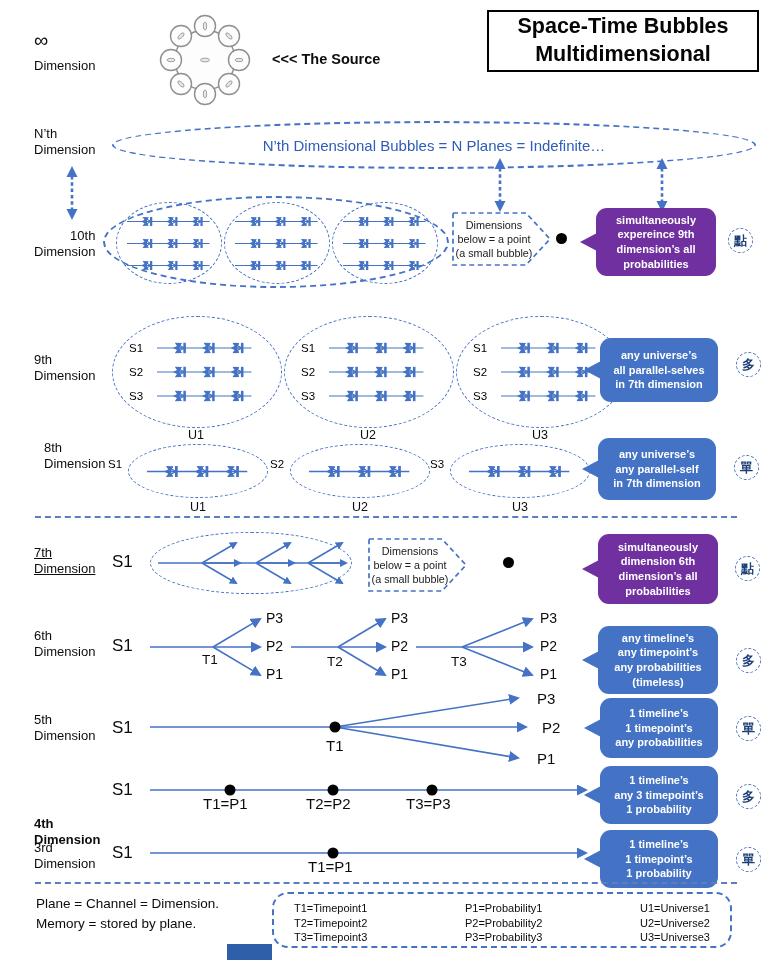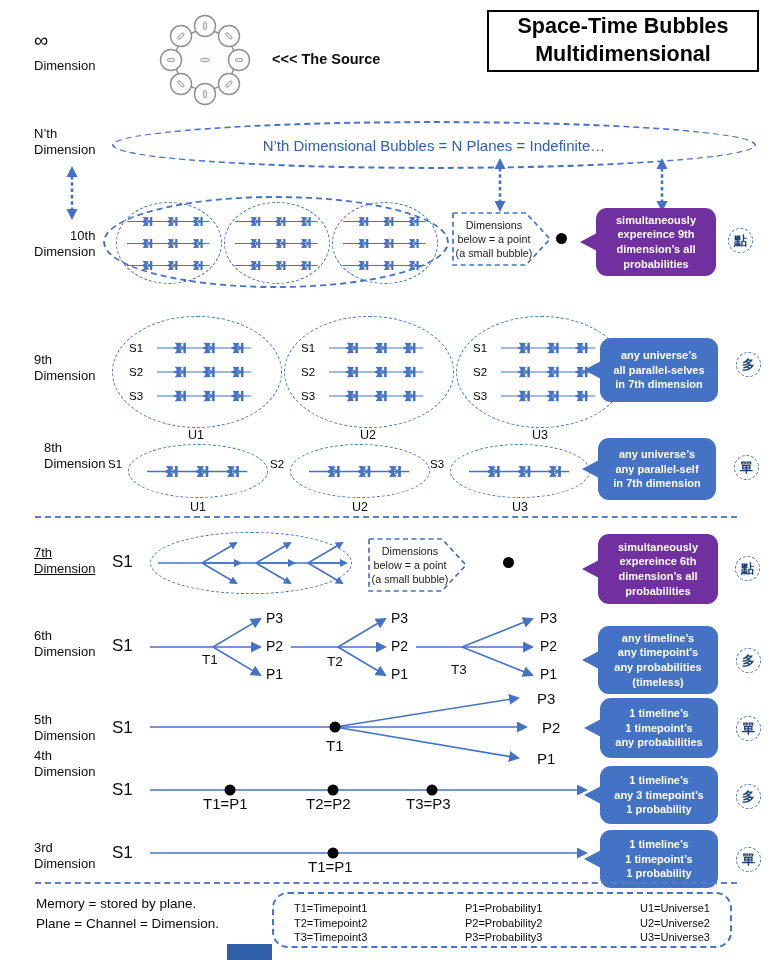--- a/index.html
+++ b/index.html
@@ -373,21 +373,21 @@
     <polygon points="1,1 74,1 98,27 74,53 1,53" fill="#fff" stroke="#4472C4" stroke-width="1.7" stroke-dasharray="5,3.5"></polygon>
   </svg>
   <div class="dimbox-text" style="left:370px;top:540px;width:80px;height:50px;">
     <div>Dimensions</div>
     <div>below = a point</div>
     <div>(a small bubble)</div>
   </div>
   <div class="dot" style="left:503px;top:557px;"></div>
   <div class="bubble purple" style="left:598px;top:534px;width:120px;height:70px;">
     <div>simultaneously</div>
-    <div>expereince 6th</div>
+    <div>dimension 6th</div>
     <div>dimension’s all</div>
     <div>probabilities</div>
   </div>
   <div class="icon-badge" style="left:735px;top:556px;">點</div>
 
   <div class="lbl" style="left:34px;top:628px;">
     <div>6th</div>
     <div>Dimension</div>
   </div>
   <div class="big-s" style="left:112px;top:636px;">S1</div>
@@ -402,21 +402,21 @@
       <line x1="190" y1="42" x2="237" y2="42" marker-end="url(#arrC)"></line>
       <line x1="190" y1="42" x2="237" y2="70" marker-end="url(#arrC)"></line>
       <line x1="268" y1="42" x2="314" y2="42"></line>
       <line x1="314" y1="42" x2="384" y2="14" marker-end="url(#arrC)"></line>
       <line x1="314" y1="42" x2="384" y2="42" marker-end="url(#arrC)"></line>
       <line x1="314" y1="42" x2="384" y2="70" marker-end="url(#arrC)"></line>
     </g>
   </svg>
   <span class="tlabel" style="left:202px;top:652px;">T1</span>
   <span class="tlabel" style="left:327px;top:654px;">T2</span>
-  <span class="tlabel" style="left:451px;top:654px;margin-top:8px;">T3</span>
+  <span class="tlabel" style="left:451px;top:654px;">T3</span>
   <span class="plabel" style="left:266px;top:610px;">P3</span>
   <span class="plabel" style="left:266px;top:638px;">P2</span>
   <span class="plabel" style="left:266px;top:666px;">P1</span>
   <span class="plabel" style="left:391px;top:610px;">P3</span>
   <span class="plabel" style="left:391px;top:638px;">P2</span>
   <span class="plabel" style="left:391px;top:666px;">P1</span>
   <span class="plabel" style="left:540px;top:610px;">P3</span>
   <span class="plabel" style="left:540px;top:638px;">P2</span>
   <span class="plabel" style="left:540px;top:666px;">P1</span>
   <div class="bubble" style="left:598px;top:626px;width:120px;height:68px;">
@@ -445,21 +445,21 @@
   <span class="eqlabel" style="left:537px;top:690px;">P3</span>
   <span class="eqlabel" style="left:542px;top:719px;">P2</span>
   <span class="eqlabel" style="left:537px;top:750px;">P1</span>
   <div class="bubble" style="left:600px;top:698px;width:118px;height:60px;">
     <div>1 timeline’s</div>
     <div>1 timepoint’s</div>
     <div>any probabilities</div>
   </div>
   <div class="icon-badge" style="left:736px;top:716px;">單</div>
 
-  <div class="lbl" style="left:34px;top:748px;">
+  <div class="lbl" style="left:34px;top:816px;font-weight:bold;">
     <div>4th</div>
     <div>Dimension</div>
   </div>
   <div class="big-s" style="left:112px;top:780px;">S1</div>
   <svg class="abs" style="left:148px;top:780px;" width="448" height="20">
     <line x1="2" y1="10" x2="438" y2="10" stroke="#4472C4" stroke-width="1.6" marker-end="url(#arrC)"></line>
     <circle cx="82" cy="10" r="5.5" fill="#000"></circle>
     <circle cx="185" cy="10" r="5.5" fill="#000"></circle>
     <circle cx="284" cy="10" r="5.5" fill="#000"></circle>
   </svg>
@@ -486,22 +486,22 @@
   <div class="bubble" style="left:600px;top:830px;width:118px;height:58px;">
     <div>1 timeline’s</div>
     <div>1 timepoint’s</div>
     <div>1 probability</div>
   </div>
   <div class="icon-badge" style="left:736px;top:847px;">單</div>
 
   <div class="sep" style="left:35px;top:882px;"></div>
 
   <div class="footnote">
+    <div>Plane = Channel = Dimension.</div>
     <div>Memory = stored by plane.</div>
-    <div>Plane = Channel = Dimension.</div>
   </div>
   <div class="legendbox">
     <div>
       <div>T1=Timepoint1</div>
       <div>T2=Timepoint2</div>
       <div>T3=Timepoint3</div>
     </div>
     <div>
       <div>P1=Probability1</div>
       <div>P2=Probability2</div>

